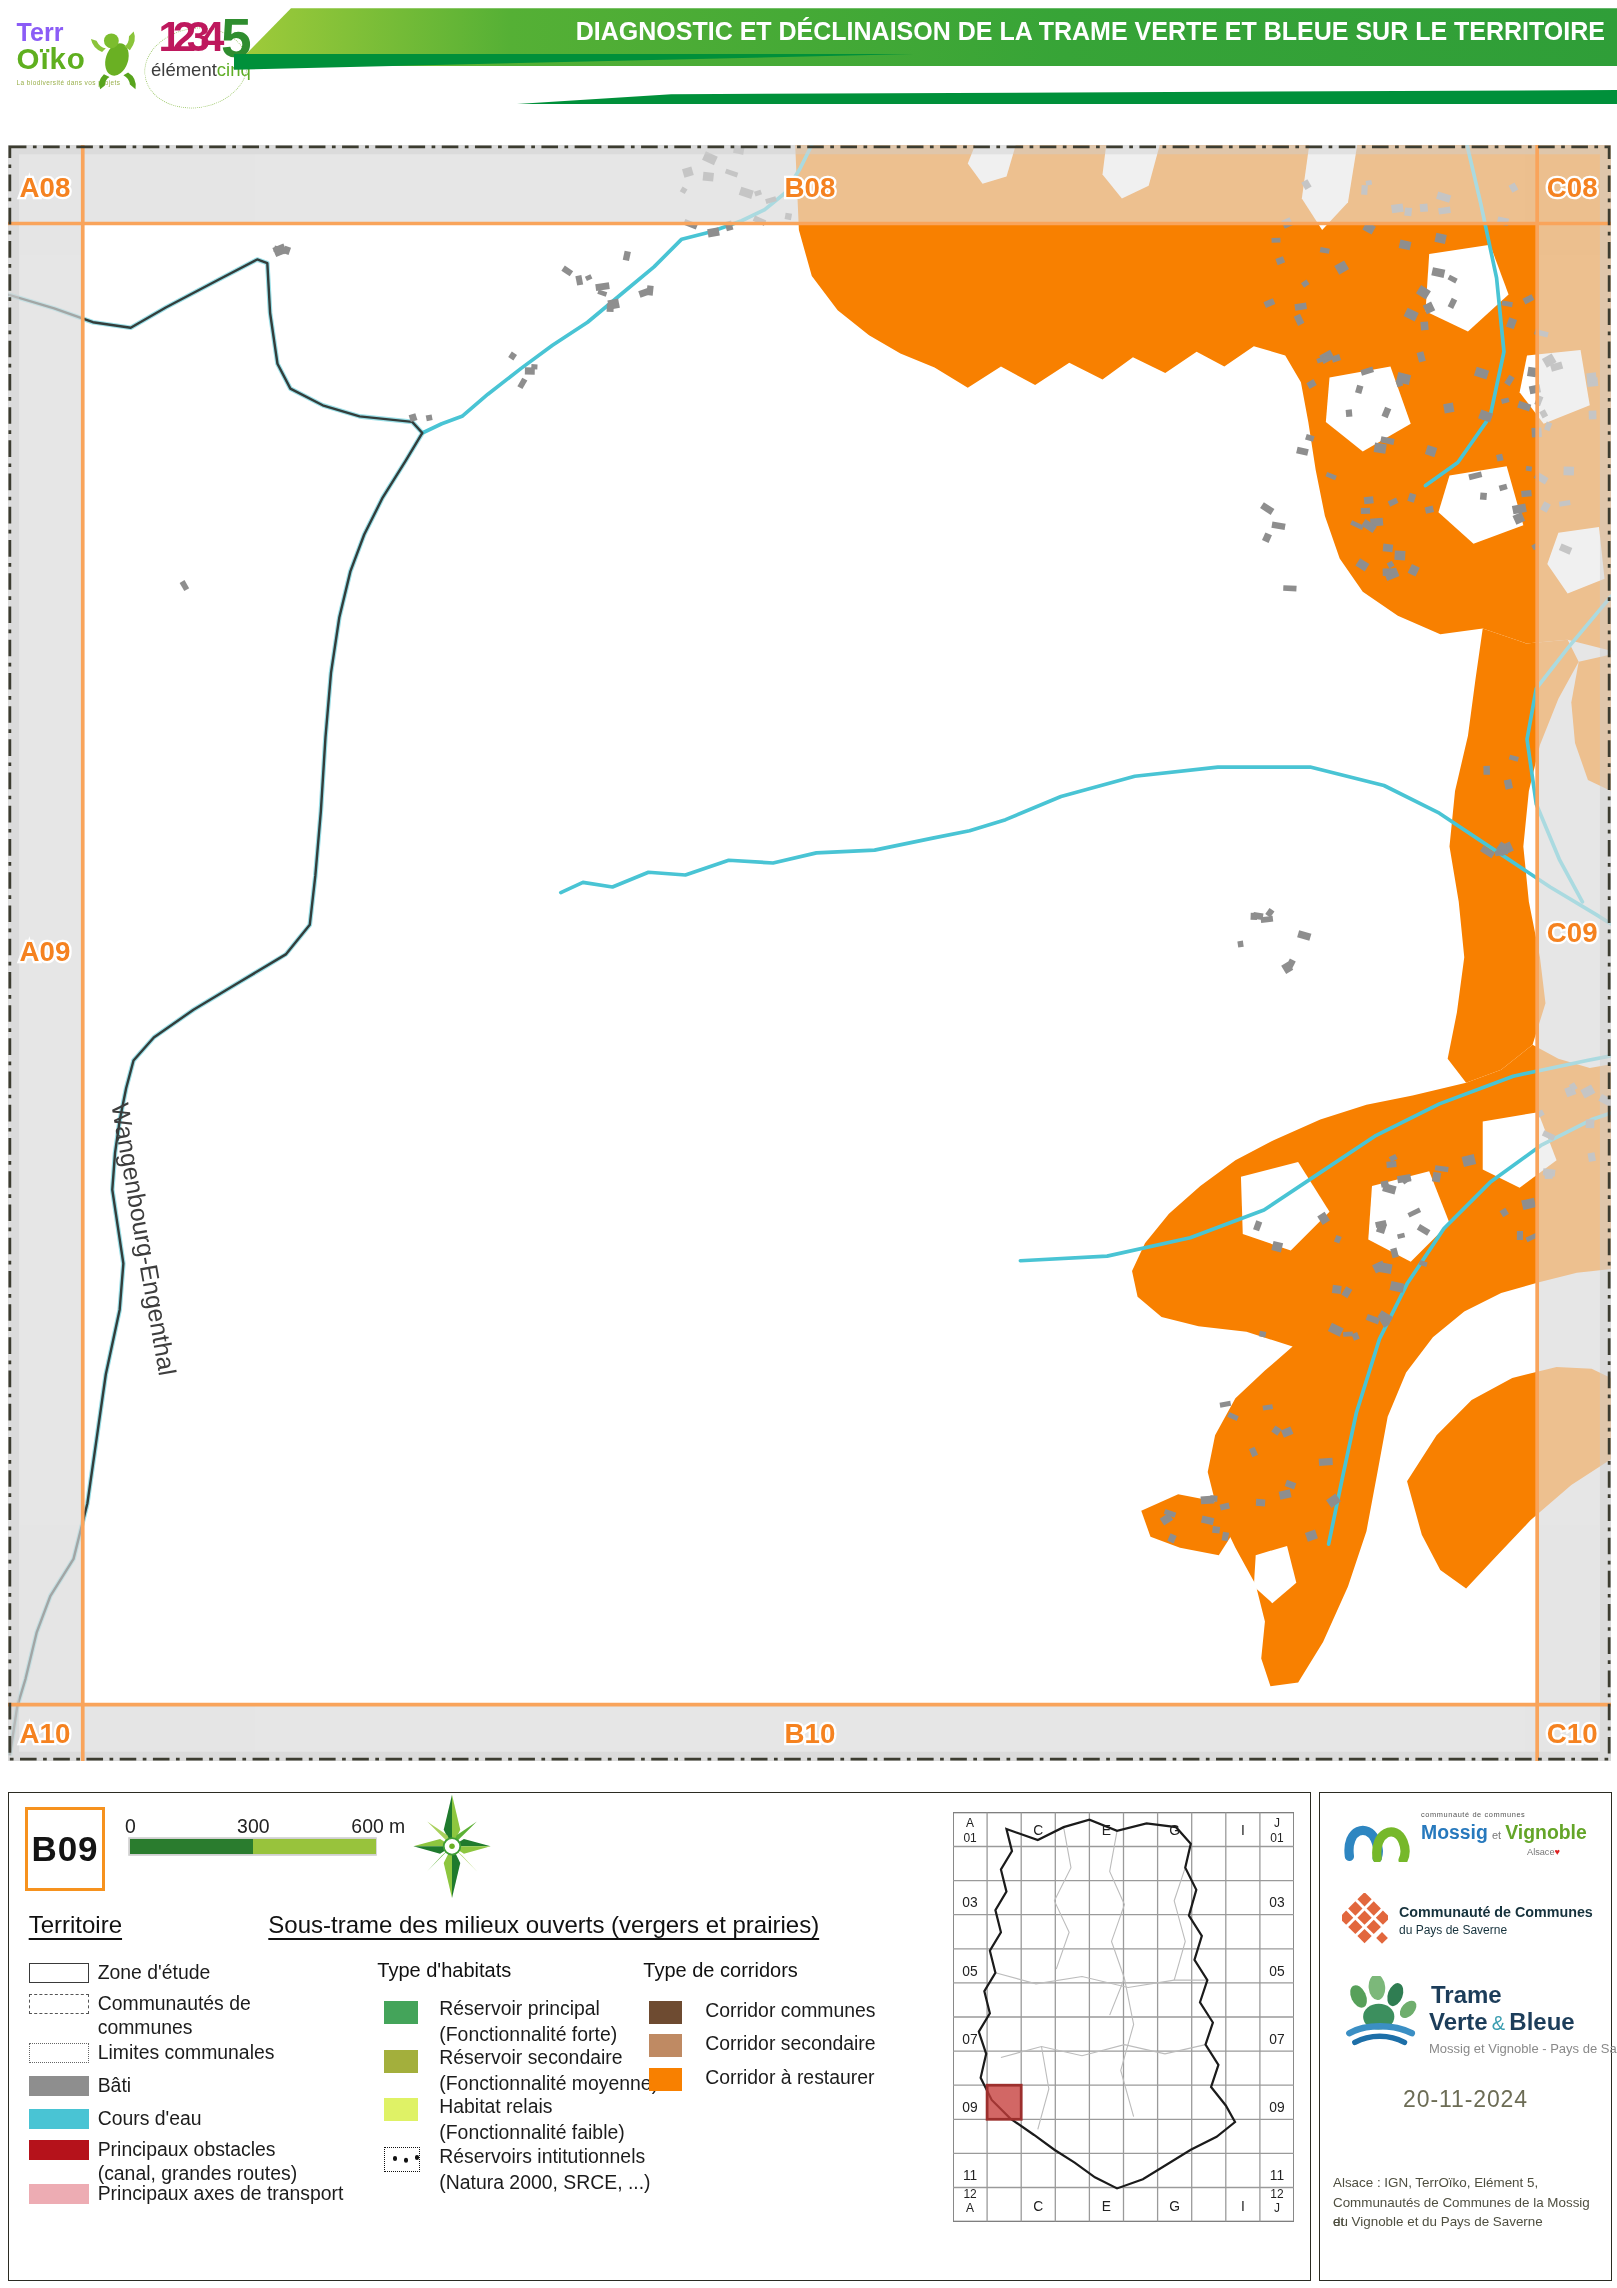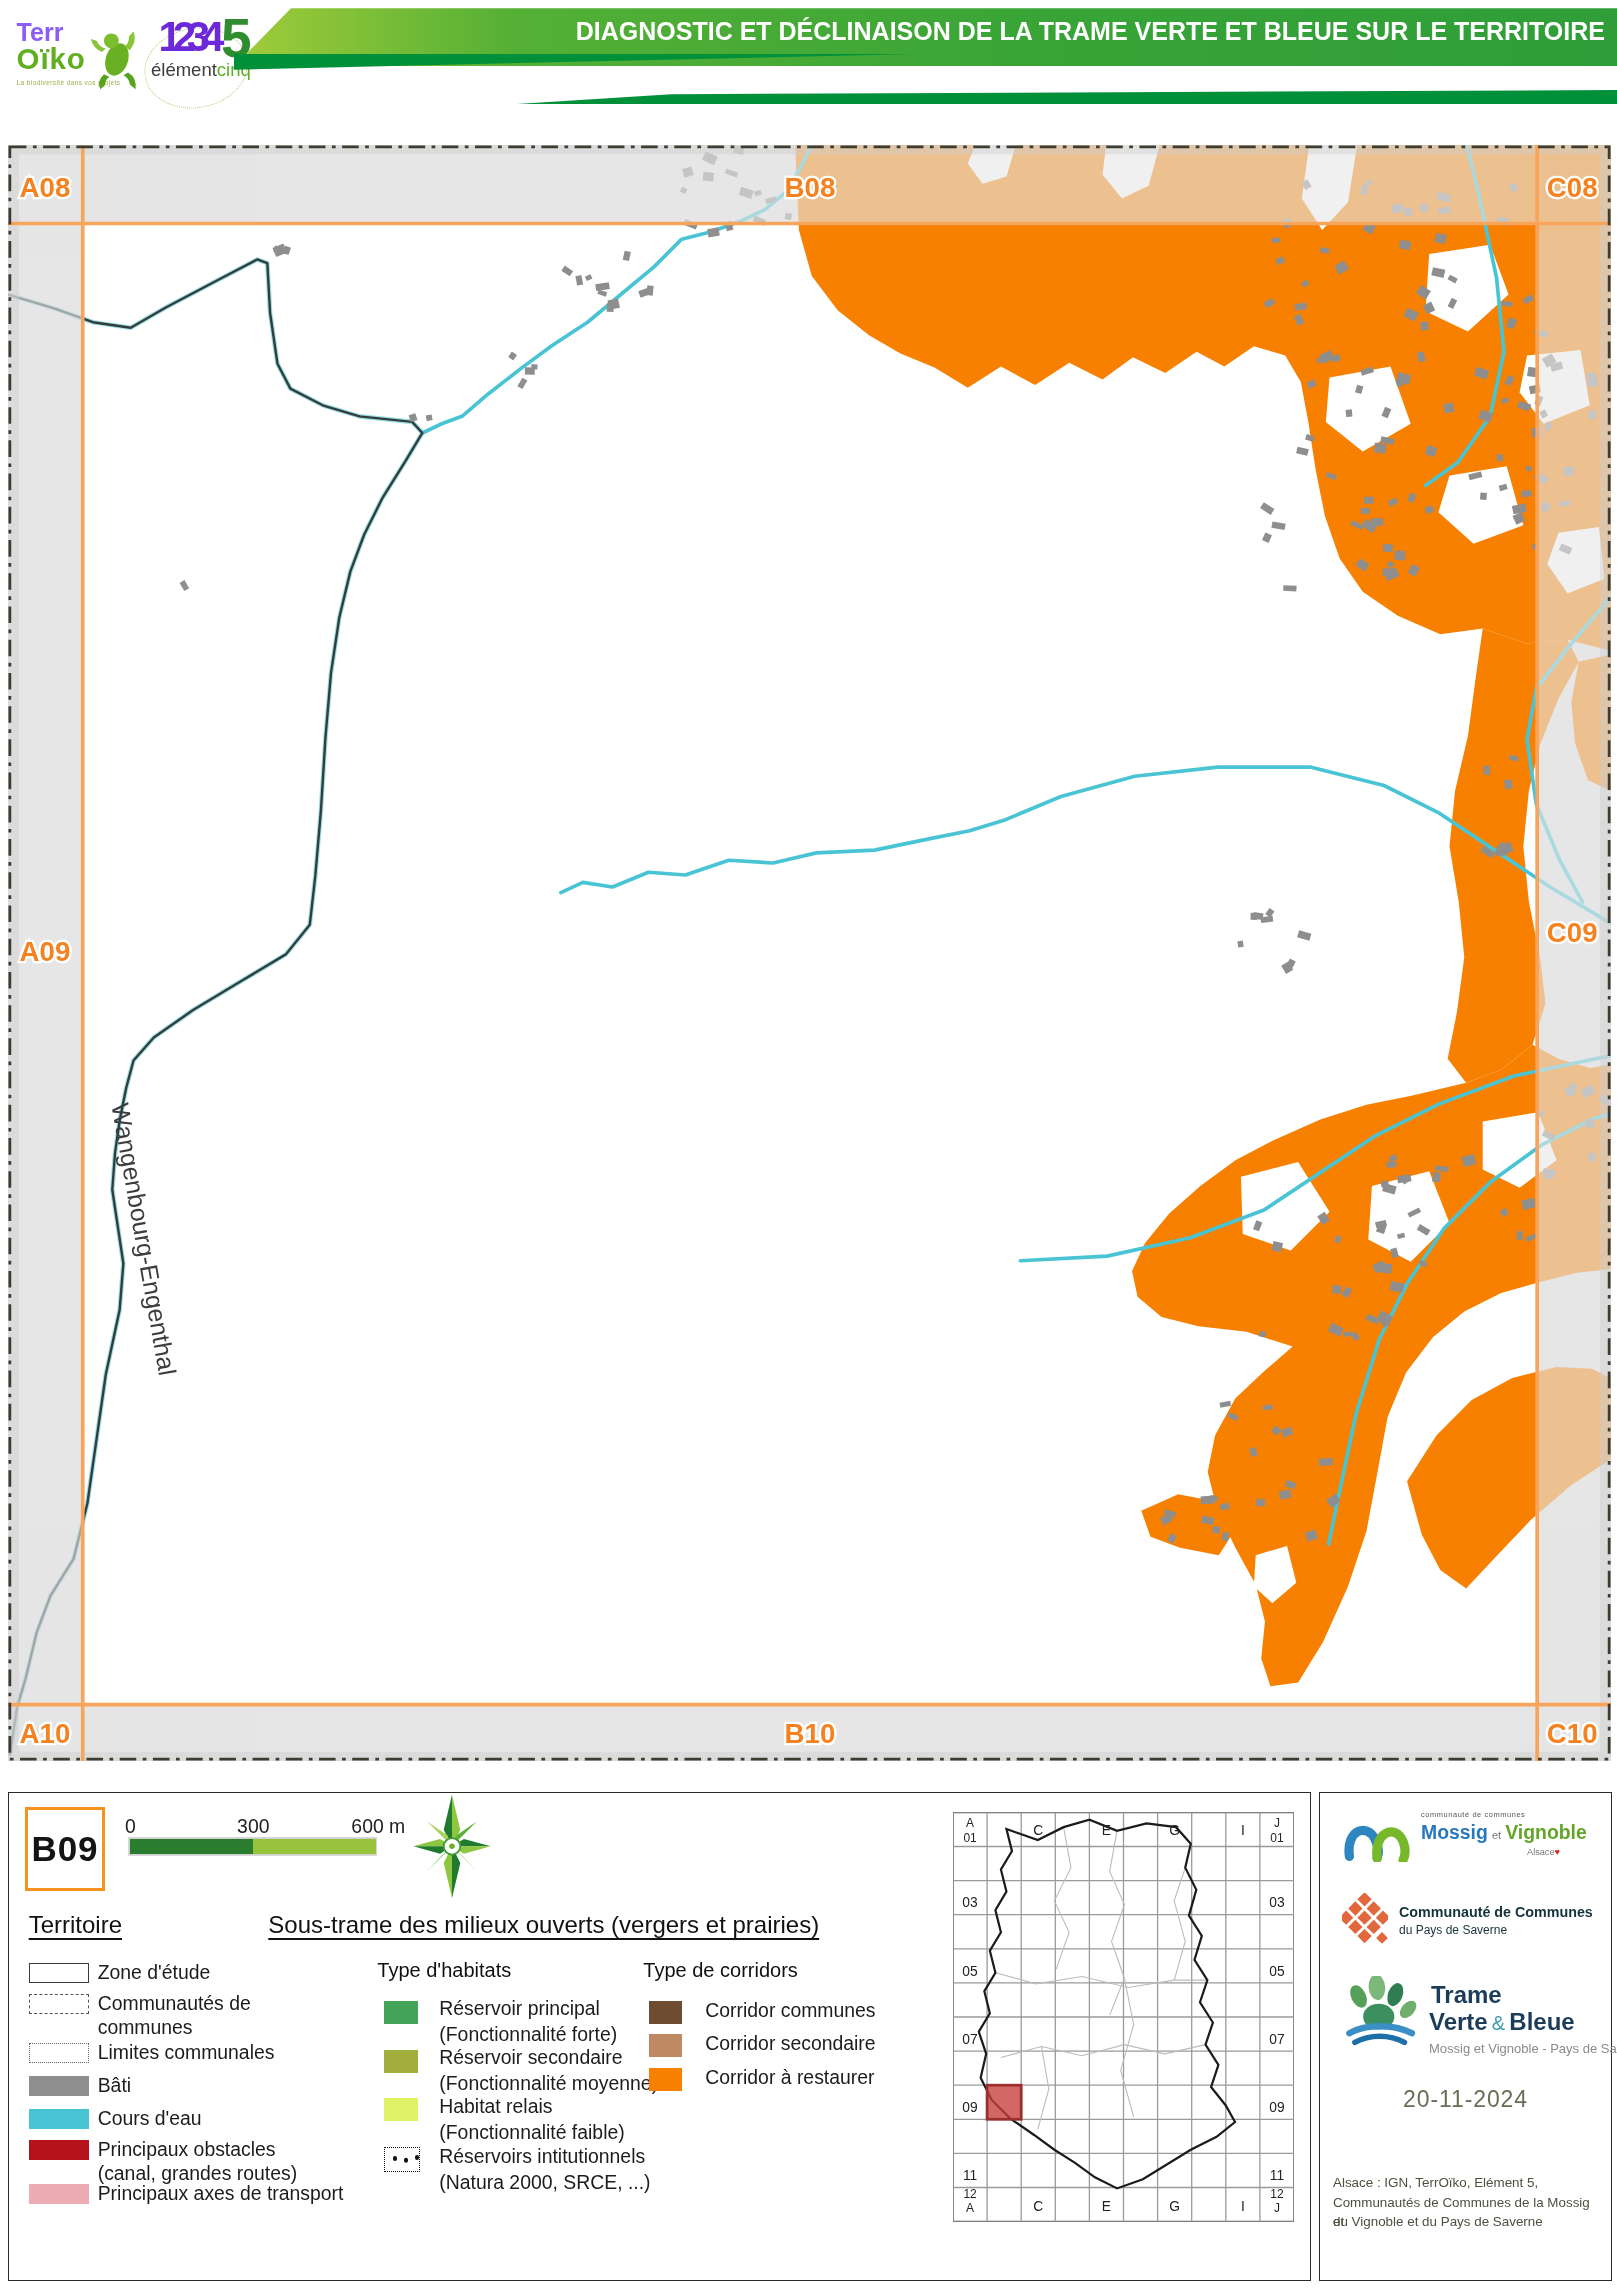--- a/index.html
+++ b/index.html
@@ -18,21 +18,21 @@
   #wedge2{left:517px;top:90px;right:0;height:14px;background:#00903a;clip-path:polygon(0 100%,14% 30%,100% 0,100% 100%);}
   #bar3{left:392px;top:103px;right:0;height:34px;line-height:34px;font-size:21px;text-align:right;padding-right:9.2px;
         background:linear-gradient(90deg,#cade42,#b3d238 45%,#96c43a);
         clip-path:polygon(51px 0,100% 0,100% 100%,0 100%);}
   #terroiko{left:16.6px;top:20px;width:120px;height:102px;}
   .tk1{font-size:25px;font-weight:bold;color:#8b5cf6;line-height:24px;}
   .tk2{font-size:29.5px;font-weight:bold;color:#5faf1f;line-height:29.5px;letter-spacing:0.9px;}
   .tkTag{font-size:6.5px;color:#9ab04c;margin-top:5.5px;letter-spacing:0.4px;}
   #element5{left:140px;top:11px;width:120px;height:109px;}
   .e5ellipse{left:3.7px;top:16.6px;width:102px;height:78px;border:1.8px dotted #a4cc74;border-radius:50%;transform:rotate(-10deg);}
-  .e5ghost{left:18.5px;top:1.8px;font-size:42px;font-weight:bold;color:#6d28d9;letter-spacing:-9.2px;}
+  .e5ghost{left:18.5px;top:1.8px;font-size:42px;font-weight:bold;color:#be185d;letter-spacing:-9.2px;}
   .e5five{left:81px;top:-5.5px;font-size:55px;font-weight:bold;color:#2f8d2f;}
   .e5name{left:11px;top:48px;font-size:18.5px;color:#3c3c3c;}
   .e5name b{color:#5fae27;font-weight:normal;}
   
   #mapwrap{left:8.3px;top:145px;width:1603px;height:1616px;}
   
   .panel{border:1.8px solid #2b2b22;background:#fff;}
   #panelL{left:8.3px;top:1792px;width:1301px;height:487px;}
   #panelR{left:1319px;top:1792px;width:291px;height:487px;}
   #b09box{left:15.7px;top:14px;width:74px;height:78px;border:3.7px solid #f6921e;

